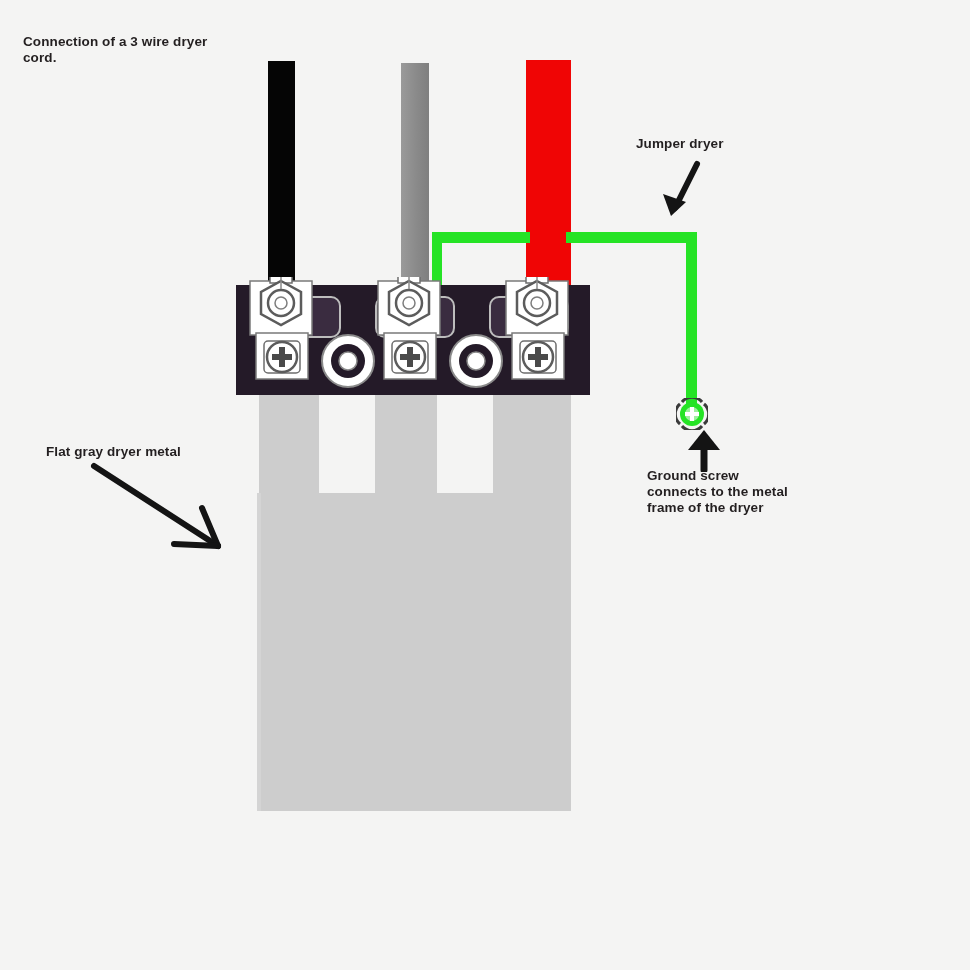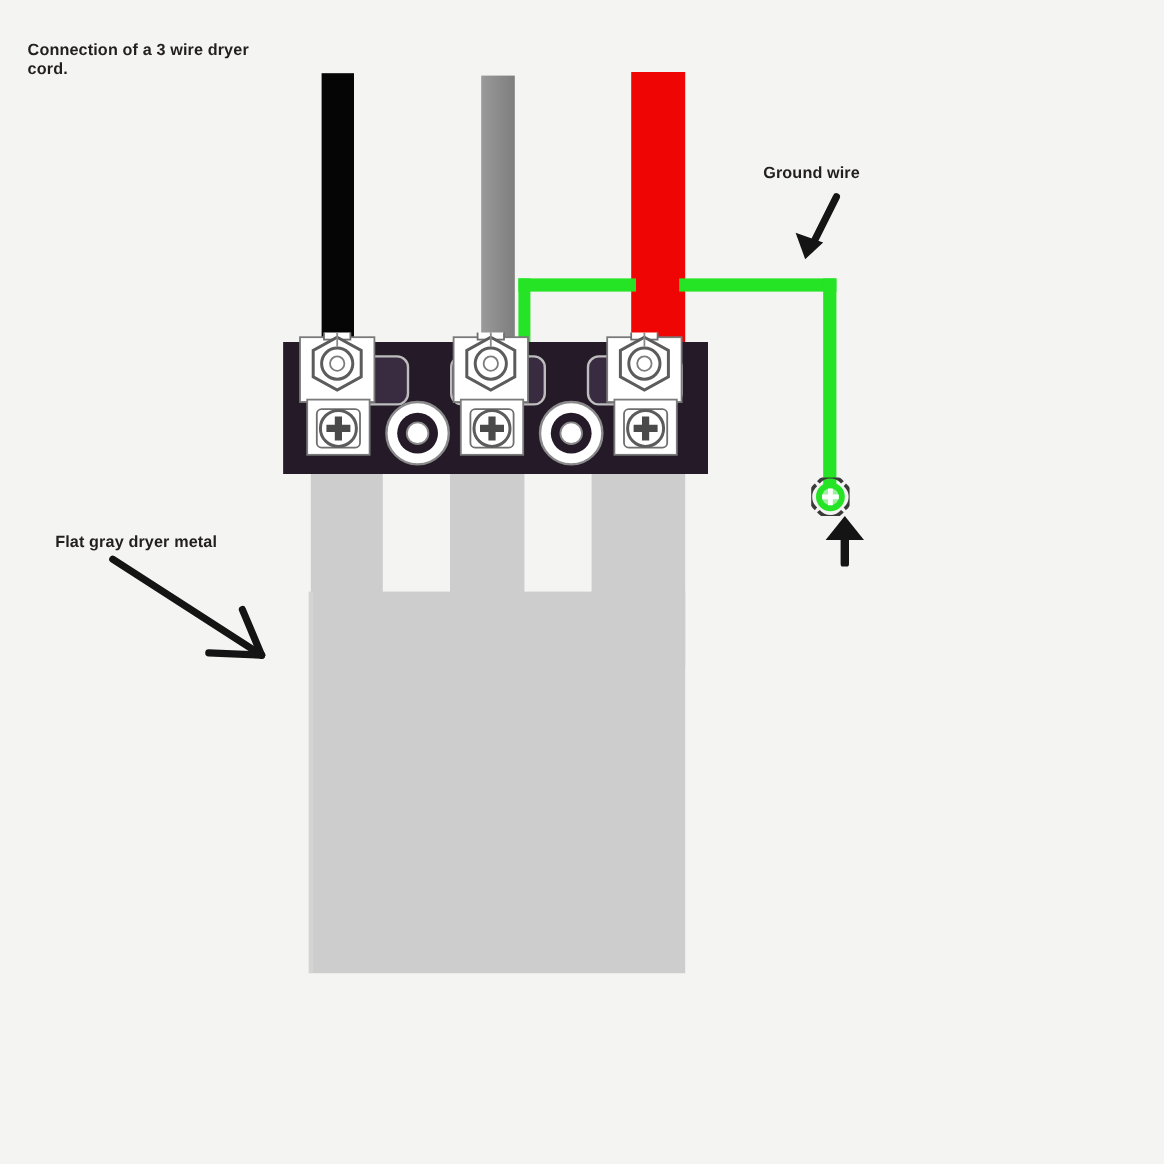--- a/index.html
+++ b/index.html
@@ -177,26 +177,29 @@
   <svg id="ground-screw" viewBox="0 0 32 32">
     <path d="M 4 6 A 13 13 0 0 0 4 26" fill="none" stroke="#3a3a3a" stroke-width="3"></path>
     <path d="M 28 6 A 13 13 0 0 1 28 26" fill="none" stroke="#3a3a3a" stroke-width="3"></path>
     <path d="M 6 4 A 13 13 0 0 1 26 4" fill="none" stroke="#3a3a3a" stroke-width="3"></path>
     <path d="M 6 28 A 13 13 0 0 0 26 28" fill="none" stroke="#3a3a3a" stroke-width="3"></path>
     <circle cx="16" cy="16" r="12" fill="#25e325"></circle>
     <circle cx="16" cy="16" r="7" fill="#9df09d"></circle>
     <path d="M 14 9 h 4 v 5 h 5 v 4 h -5 v 5 h -4 v -5 h -5 v -4 h 5 z" fill="#ffffff"></path>
   </svg>
 
-  <div class="label" id="jumper-label">Ground wire</div>
+  <div class="label" id="jumper-label">Jumper dryer</div>
   <svg class="arrow" id="arrow-jumper" viewBox="0 0 60 62">
     <line x1="42" y1="6" x2="20" y2="50" stroke="#141414" stroke-width="6" stroke-linecap="round"></line>
     <polygon points="16,58 8,36 31,44" fill="#141414"></polygon>
   </svg>
 
+  <div class="label" id="ground-label">Ground screw
+connects to the metal
+frame of the dryer</div>
   <svg class="arrow" id="arrow-ground" viewBox="0 0 48 44">
     <line x1="25" y1="42" x2="25" y2="14" stroke="#141414" stroke-width="7" stroke-linecap="round"></line>
     <polygon points="25,2 9,22 41,22" fill="#141414"></polygon>
   </svg>
 
   <div class="label" id="cord-label">Flat gray dryer metal</div>
   <svg class="arrow" id="arrow-cord" viewBox="0 0 146 92">
     <line x1="4" y1="4" x2="128" y2="84" stroke="#141414" stroke-width="6" stroke-linecap="round"></line>
     <line x1="128" y1="84" x2="112" y2="46" stroke="#141414" stroke-width="6" stroke-linecap="round"></line>
     <line x1="128" y1="84" x2="84" y2="82" stroke="#141414" stroke-width="6" stroke-linecap="round"></line>

